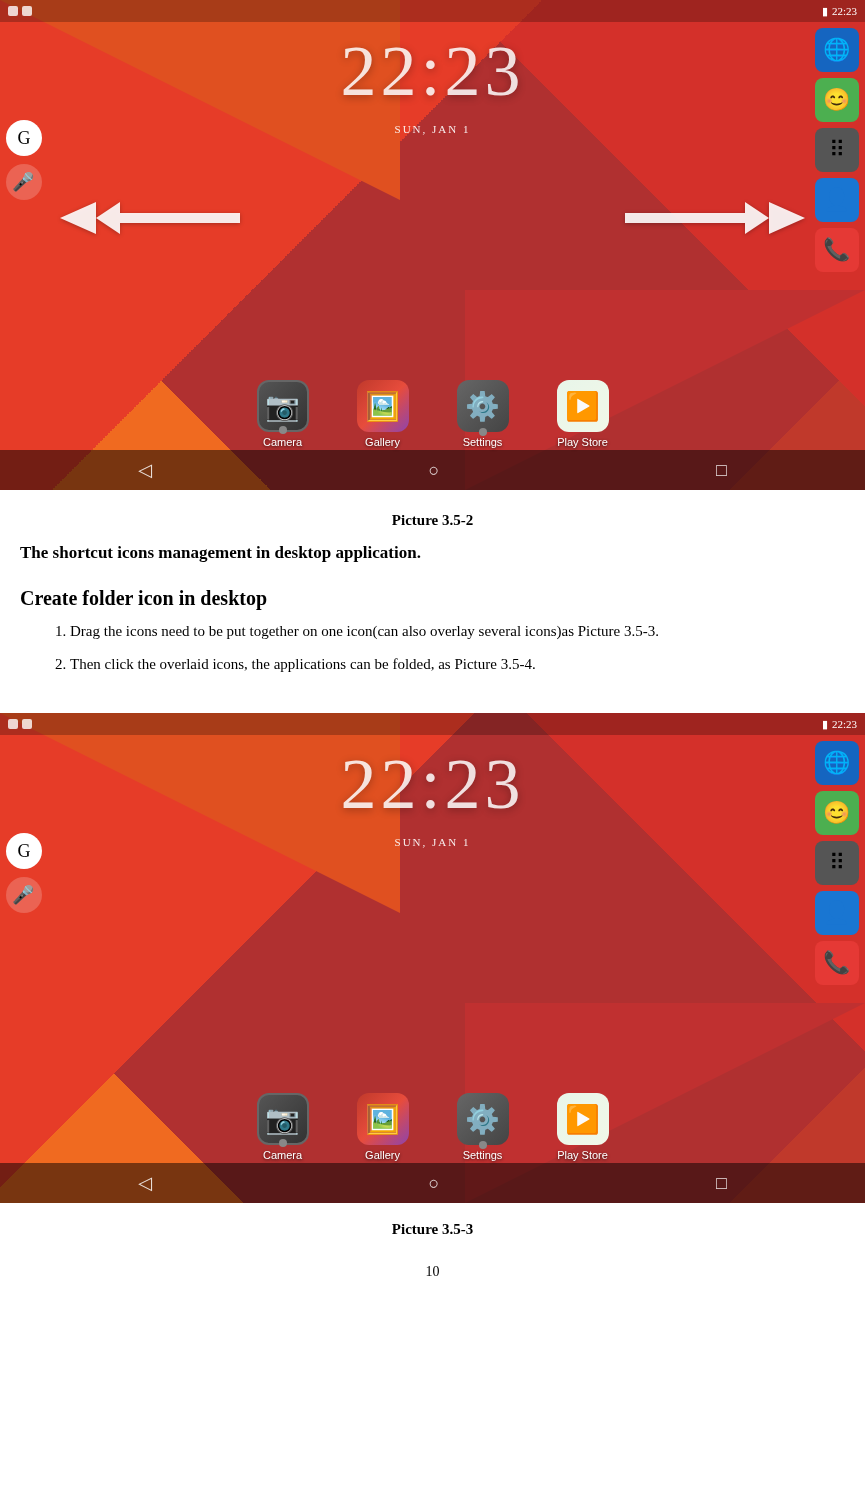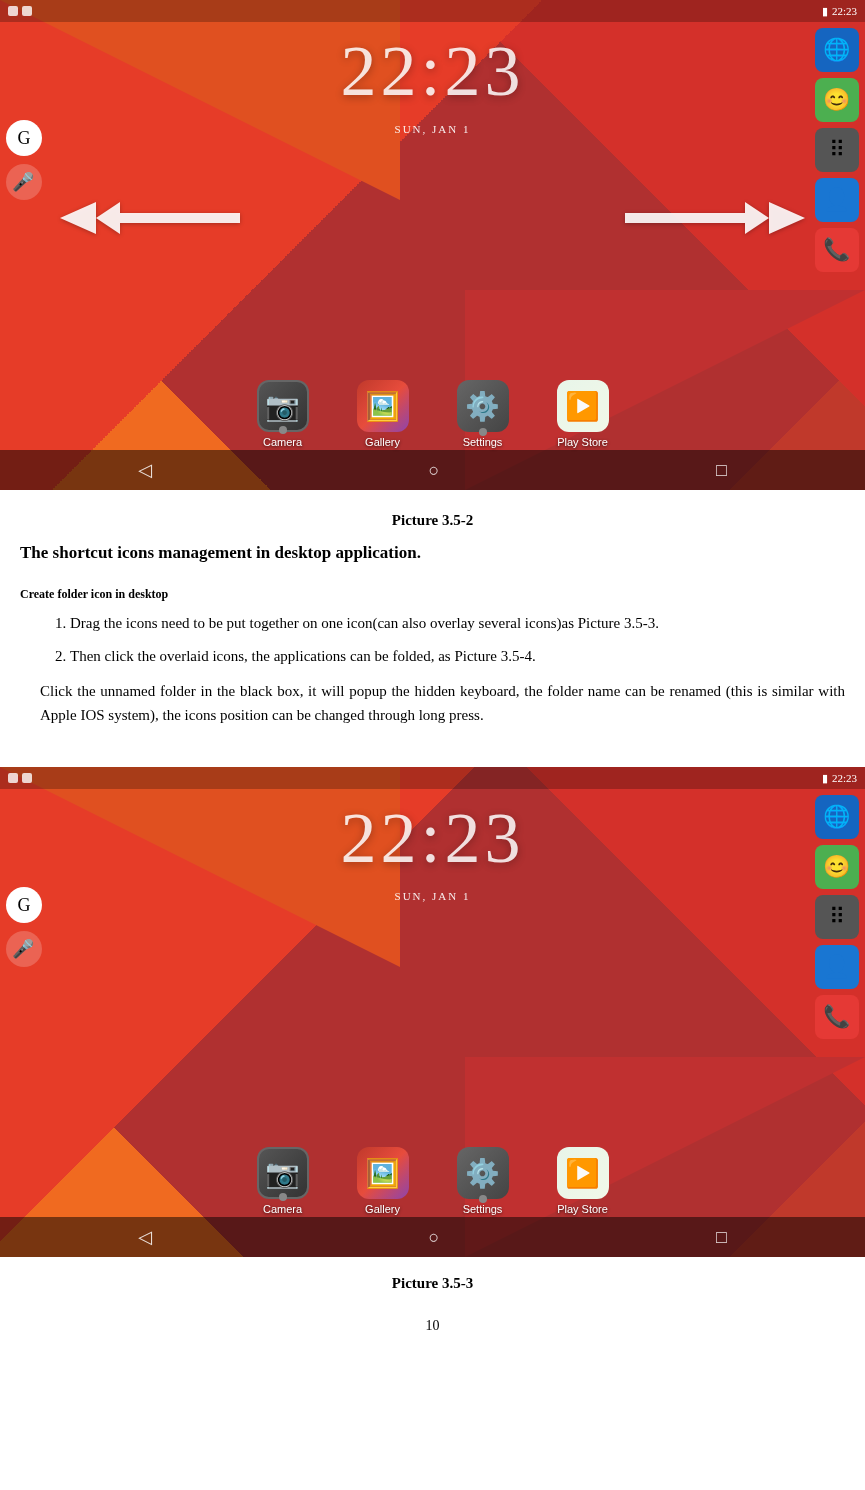--- a/index.html
+++ b/index.html
@@ -230,21 +230,21 @@
       font-size: 15px;
       margin: 10px 0 14px 0;
     }
     .section-title-bold {
       font-weight: bold;
       font-size: 17px;
       margin-bottom: 24px;
     }
     .section-subtitle-bold {
       font-weight: bold;
-      font-size: 12px;
+      font-size: 20px;
       margin-bottom: 10px;
     }
     .ol-list {
       margin: 0 0 12px 50px;
     }
     .ol-list li {
       margin-bottom: 10px;
       font-size: 15px;
       line-height: 1.5;
       text-align: justify;
@@ -374,21 +374,20 @@
 
   <p class="section-title-bold">The shortcut icons management in desktop application.</p>
 
   <p class="section-subtitle-bold">Create folder icon in desktop</p>
 
   <ol class="ol-list">
     <li>Drag the icons need to be put together on one icon(can also overlay several icons)as Picture 3.5-3.</li>
     <li>Then click the overlaid icons, the applications can be folded, as Picture 3.5-4.</li>
   </ol>
 
-  <p class="para-text">Click the unnamed folder in the black box, it will popup the hidden keyboard, the folder name can be renamed (this is similar with Apple IOS system), the icons position can be changed through long press.</p>
 
 </div>
 
 <div class="android-screen bg2 screen2-wrapper">
 
   <div class="tri-layer"></div>
 
   <div class="status-bar">
     <div class="status-left">
       <div class="status-icon small"></div>

